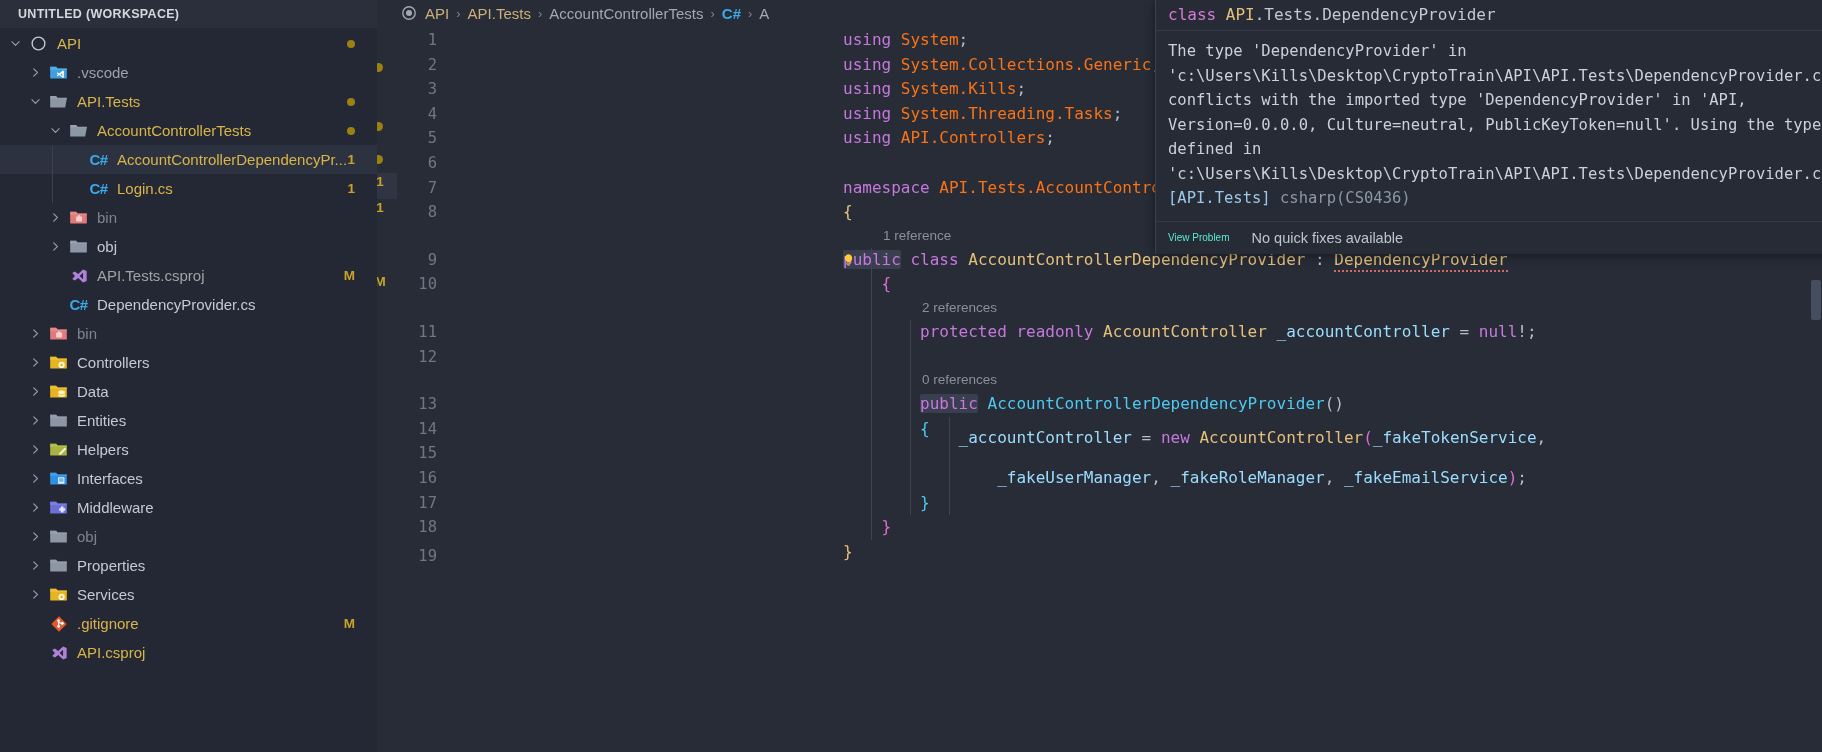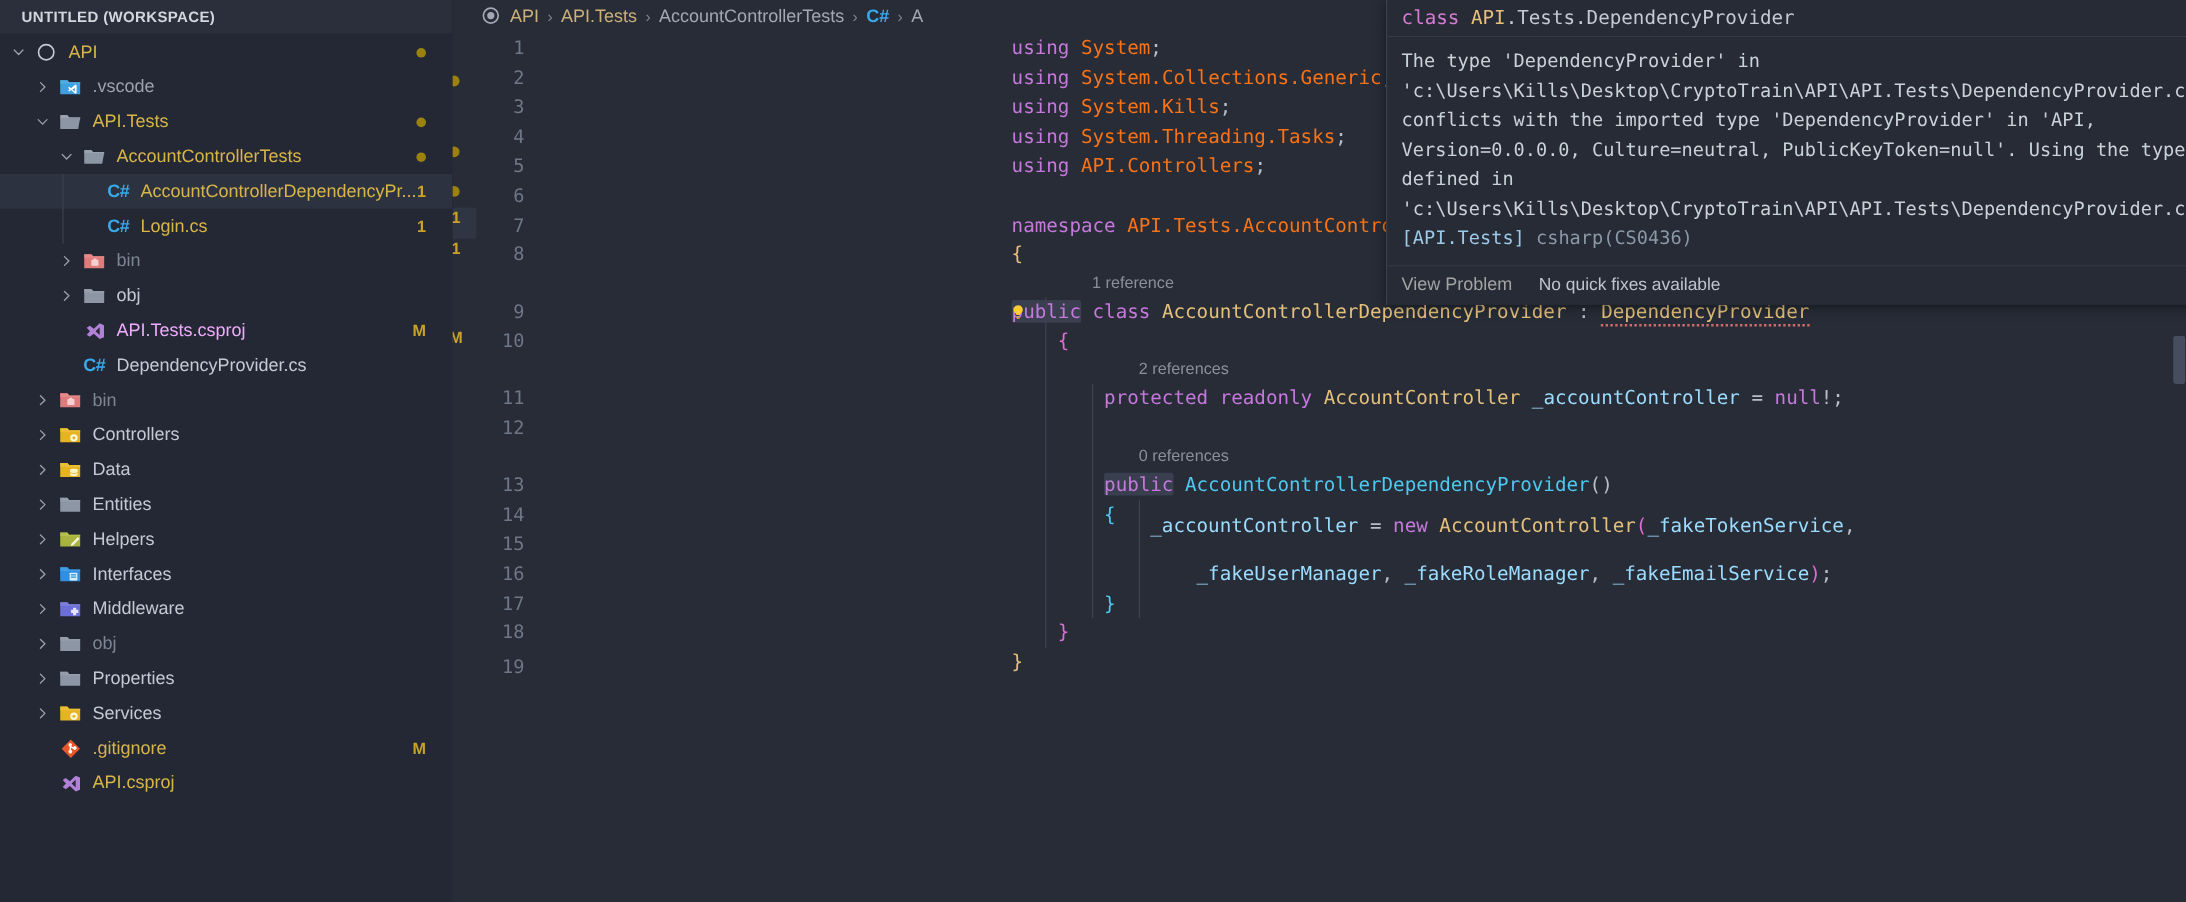--- a/index.html
+++ b/index.html
@@ -106,21 +106,20 @@
   }
   .cl{
     position:absolute;left:466px;height:24.6px;line-height:24.6px;
     white-space:pre;
   }
   .lens{
     position:absolute;height:22px;line-height:22px;
     font-family:"Liberation Sans",sans-serif;
     font-size:13.5px;color:#8a9099;
     white-space:pre;
-    margin-left:27px;
   }
   .bulb{
     position:absolute;left:466px;width:18px;height:24.6px;
     display:flex;align-items:center;justify-content:center;
   }
   .indent-guide{position:absolute;width:1px;background:#3d4454;}
   .hl{background:#3a3f50;border-radius:2px;}
 
   
   .kw{color:#c678dd;}        
@@ -162,21 +161,21 @@
     color:#c9d1d9;
   }
   .hv-src{color:#8b98a8;text-align:center;}
   .hv-scope{color:#9cc9e8;}
   .hv-bar{
     border-top:1px solid #343a46;
     height:32px;display:flex;align-items:center;
     padding-left:12px;gap:22px;
     background:#262b35;
   }
-  .hv-link{color:#a3a3a3;font-size:15px;cursor:pointer;}
+  .hv-link{color:#5eead4;font-size:10px;cursor:pointer;}
   .hv-muted{color:#bfc5cf;font-size:14.5px;}
 
   
   .vscroll{
     position:absolute;right:0;top:26px;width:14px;height:726px;
     background:transparent;
   }
   .vscroll-thumb{
     position:absolute;right:1px;top:228px;width:10px;height:40px;
     background:#464d5e;border-radius:2px;
@@ -295,21 +294,21 @@
           </div>
           <div class="label" style="color: rgb(197, 201, 211);">obj</div>
         </div>
         <div class="row">
           <div class="twisty" style="margin-left: 44px;"></div>
           <div class="ficon">
             <svg width="18" height="18" viewBox="0 0 16 16">
               <path d="M11.6 2.2l3.2 1.3v9l-3.2 1.3-4.3-4-3 2.3L2 10.6 4.4 8 2 5.4l2.3-1.5 3 2.3zM11.6 5.1L8.6 8l3 2.9z" fill="#b180d7"></path>
             </svg>
           </div>
-          <div class="label" style="color: #f0abfc;">API.Tests.csproj</div>
+          <div class="label" style="color: #a3a3a3;">API.Tests.csproj</div>
           <div class="badge" style="color: rgb(201, 162, 39);">M</div>
         </div>
         <div class="row">
           <div class="twisty" style="margin-left: 44px;"></div>
           <div class="ficon">
             <span style="font:bold 15px 'Liberation Sans',sans-serif;color:#3aa9e8;letter-spacing:-.5px;">C#</span>
           </div>
           <div class="label" style="color: rgb(197, 201, 211);">DependencyProvider.cs</div>
         </div>
         <div class="row">

